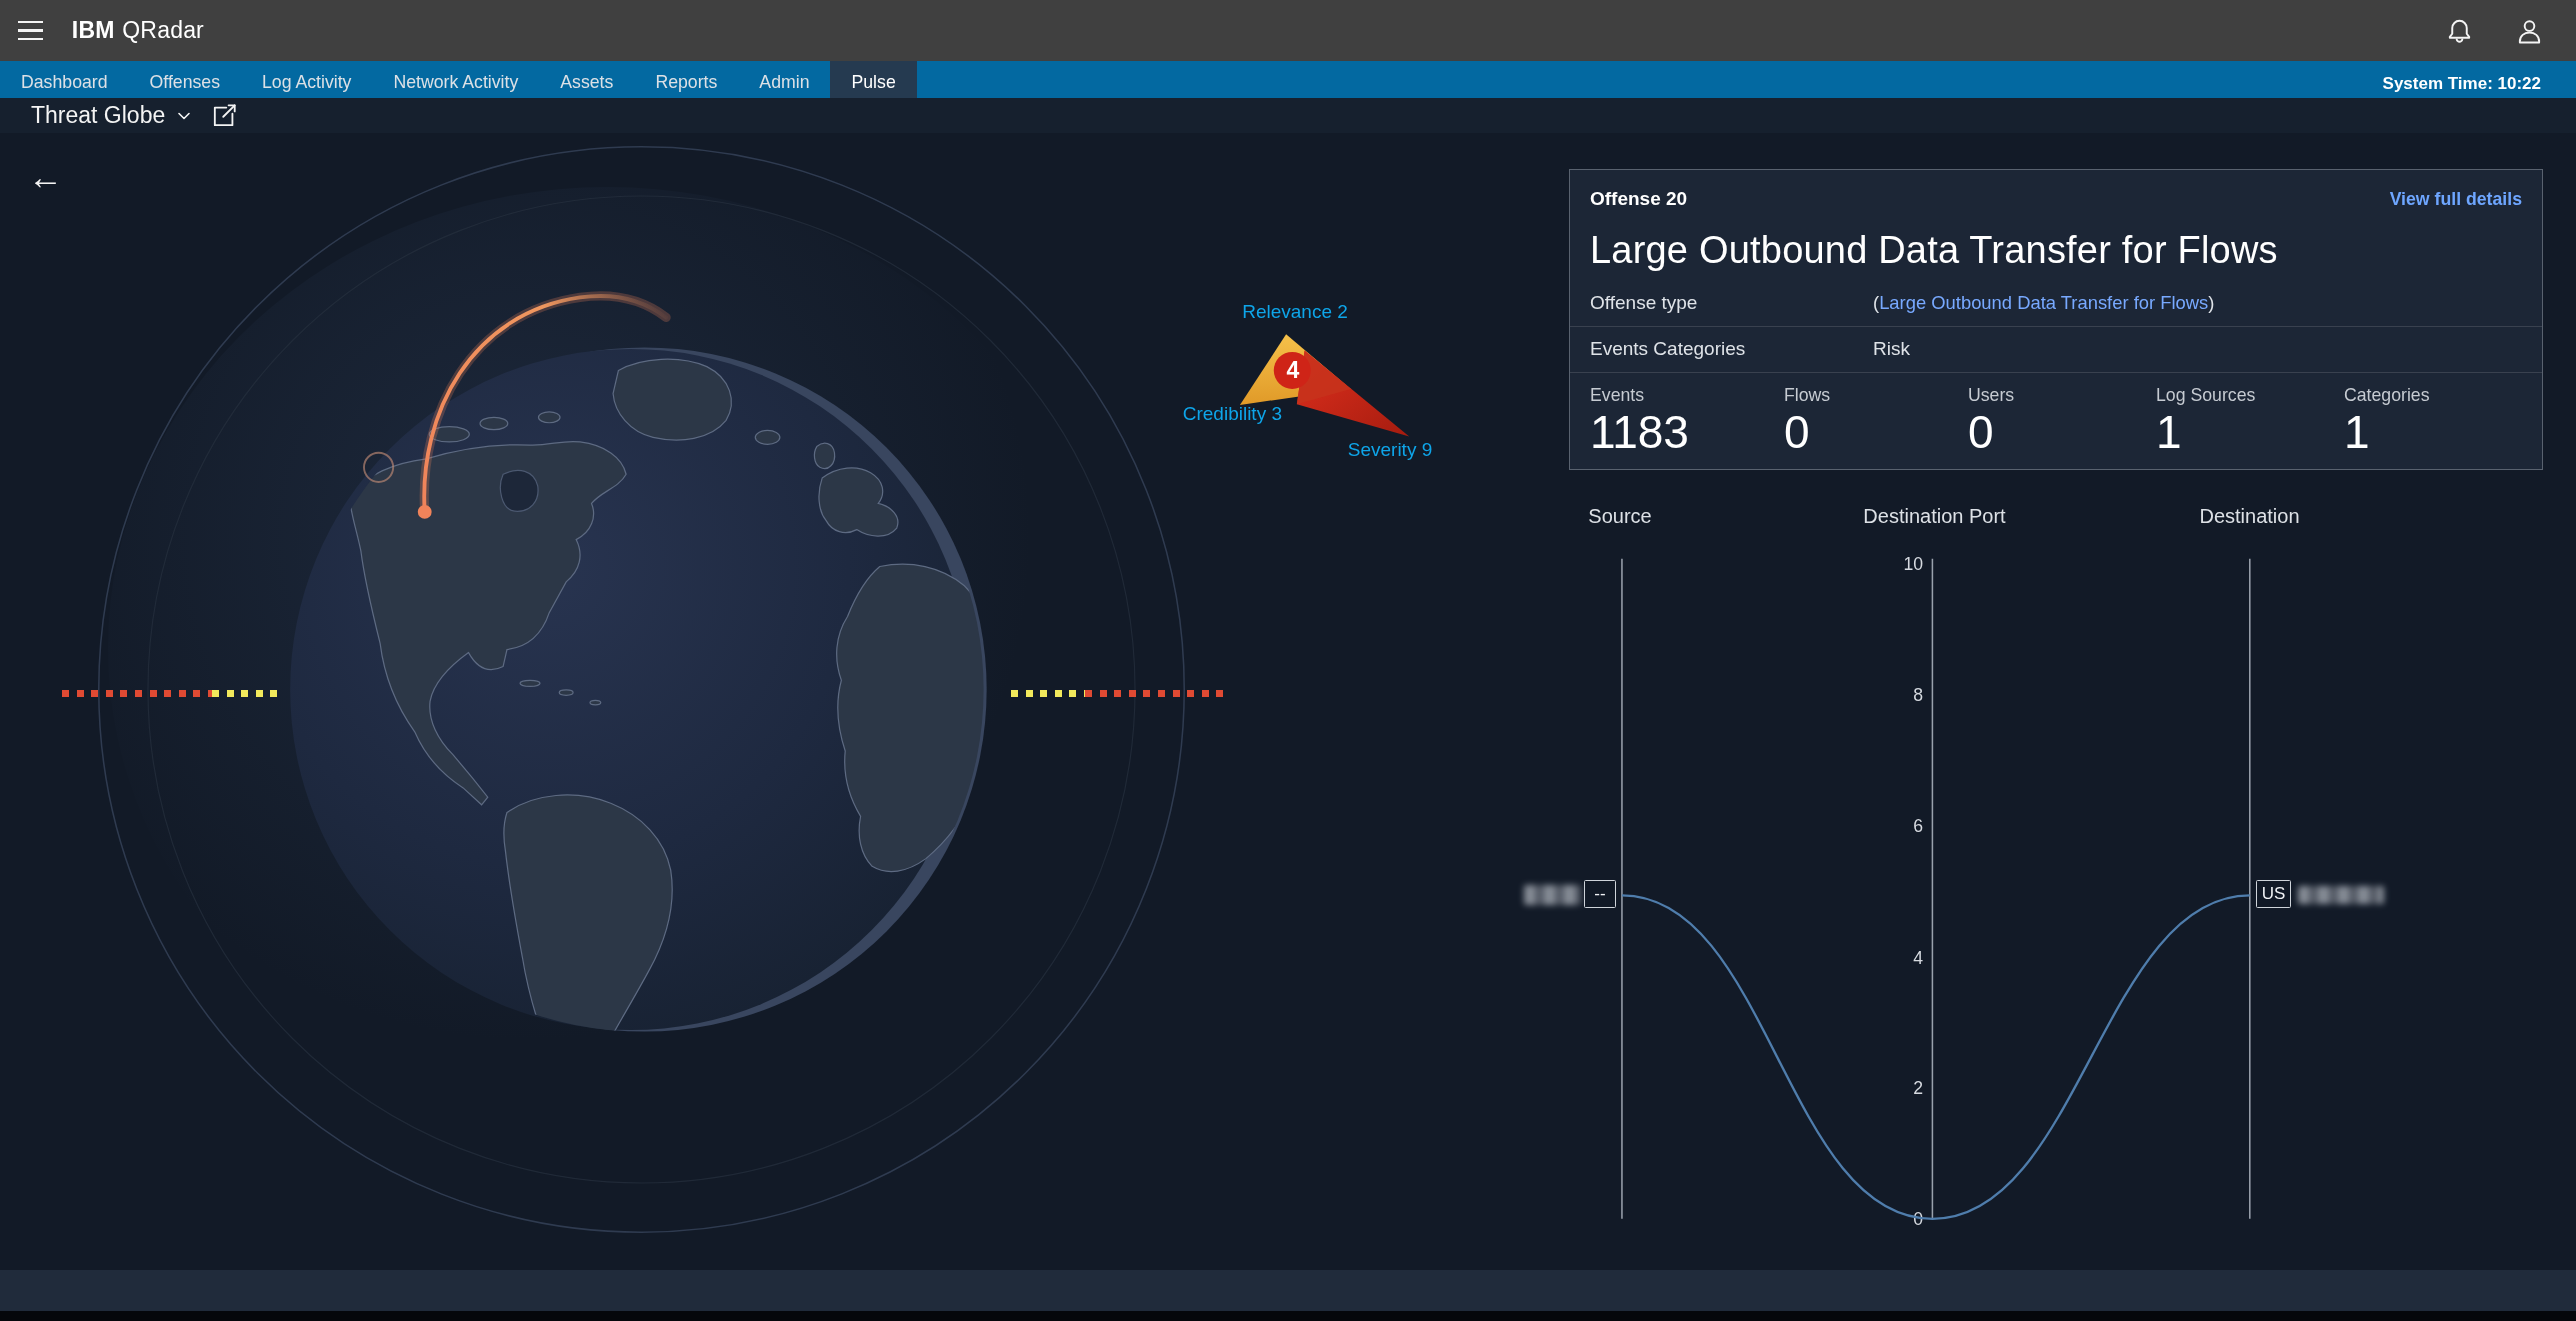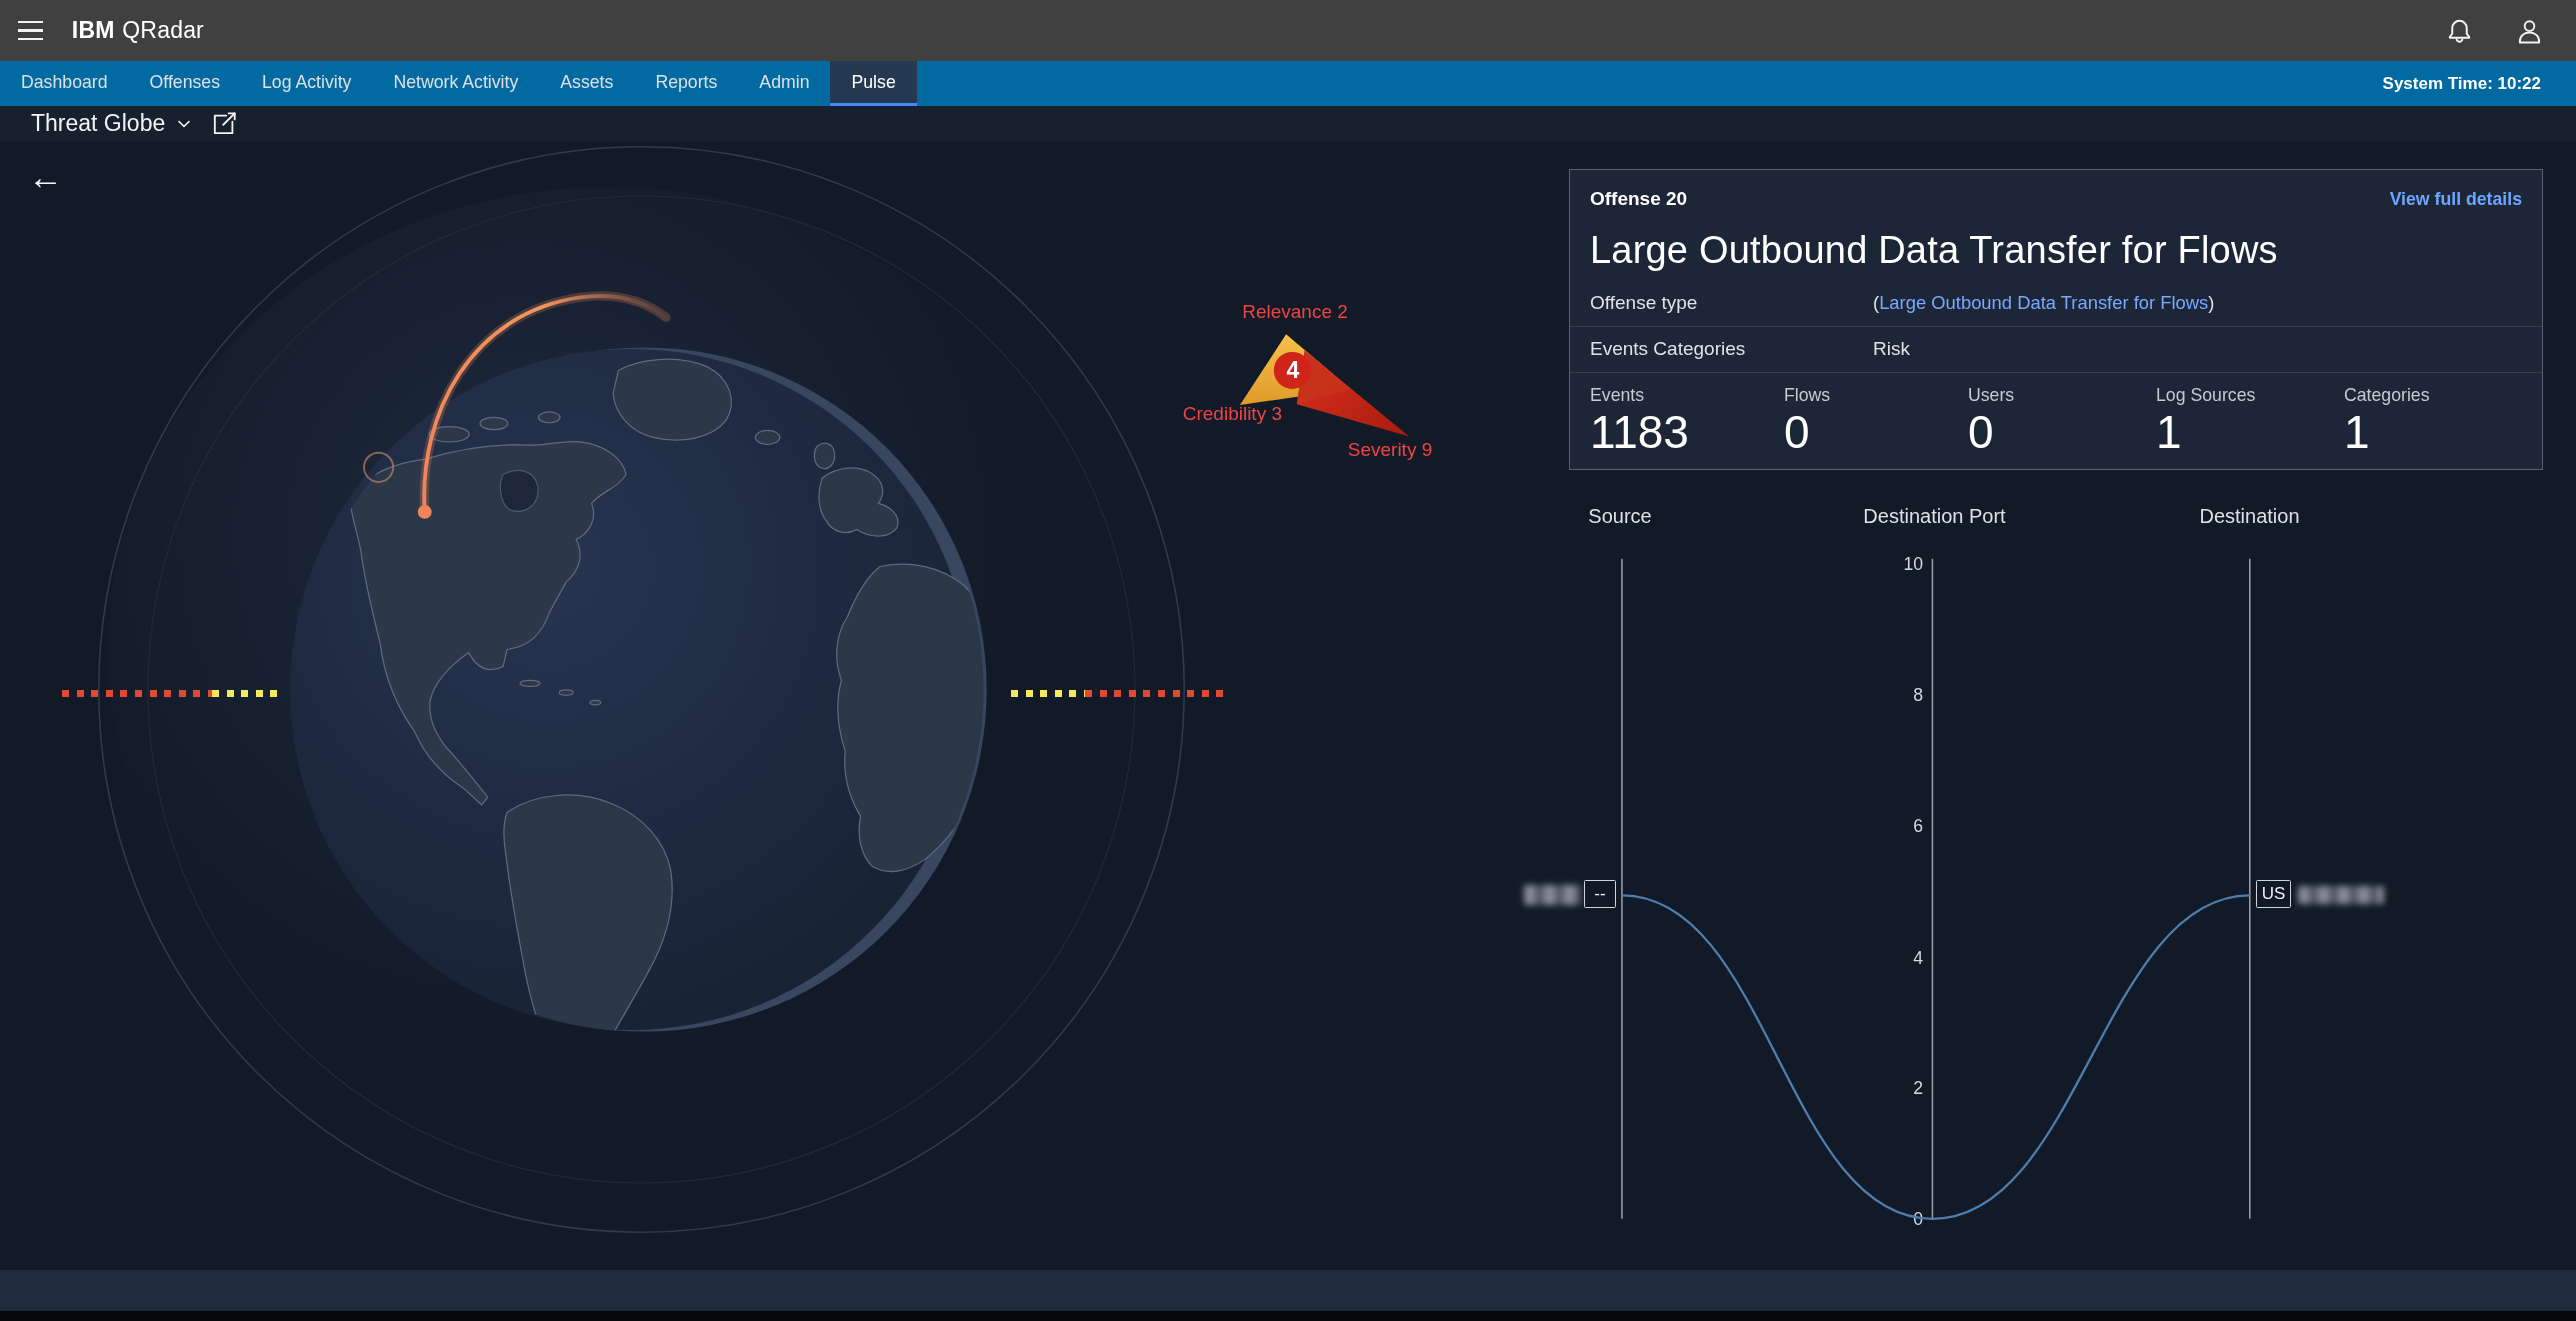--- a/index.html
+++ b/index.html
@@ -21,40 +21,40 @@
   .icon-btn{width:48px;height:48px;display:flex;align-items:center;justify-content:center;cursor:pointer;}
   .icon-btn svg{stroke:#f4f4f4;fill:none;stroke-width:2.4;stroke-linecap:round;stroke-linejoin:round;}
 
   
   .nav{position:absolute;left:0;top:61px;width:2576px;height:45px;background:#0369a1;display:flex;align-items:stretch;}
   .tab{display:flex;align-items:center;padding:0 21px;color:#dde1e6;font-size:17.7px;cursor:pointer;border-bottom:3.8px solid transparent;}
   .tab.active{background:#253a50;color:#ffffff;border-bottom:3.8px solid #4589ff;}
   .systime{margin-left:auto;display:flex;align-items:center;padding-right:35px;color:#ffffff;font-size:17px;font-weight:700;}
 
   
-  .subheader{position:absolute;left:0;top:106px;width:2576px;height:35px;background:#16202e;display:flex;align-items:center;padding-left:31px;box-sizing:border-box;}
+  .subheader{position:absolute;left:0;top:98px;width:2576px;height:35px;background:#16202e;display:flex;align-items:center;padding-left:31px;box-sizing:border-box;}
   .view-select{display:flex;align-items:center;gap:9.2px;cursor:pointer;color:#f4f4f4;font-size:23px;}
   .view-select svg{stroke:#f4f4f4;fill:none;stroke-width:2.6;stroke-linecap:round;stroke-linejoin:round;}
   .launch-btn{margin-left:17px;cursor:pointer;display:flex;align-items:center;}
   .launch-btn svg{stroke:#f4f4f4;fill:none;stroke-width:2.4;stroke-linecap:round;stroke-linejoin:round;}
 
   
   .main{position:absolute;left:0;top:141px;width:2576px;height:1128px;background:#121a27;}
   .back-btn{position:absolute;left:28px;top:18.4px;color:#f4f4f4;font-size:35px;cursor:pointer;line-height:1;}
 
   .globe-glow{position:absolute;left:108px;top:46px;width:999px;height:922px;border-radius:50%;
     background:radial-gradient(circle at 42% 38%, rgba(56,76,110,0.30), rgba(56,76,110,0) 62%);}
 
   
   .dotline{position:absolute;height:7px;}
   .dot-red{background:repeating-linear-gradient(90deg,#e04a33 0 7px,transparent 7px 14.6px);}
   .dot-yellow{background:repeating-linear-gradient(90deg,#f2e95c 0 7px,transparent 7px 14.6px);}
 
   
-  .gauge-label{position:absolute;color:#ef4444;font-size:19px;}
+  .gauge-label{position:absolute;color:#0ea5e9;font-size:19px;}
   .gauge-value{position:absolute;color:#ffffff;font-size:23px;font-weight:700;text-align:center;}
 
   
   .offense-card{position:absolute;left:1569px;top:28px;width:974px;height:301px;background:#1c2636;
     border:0.8px solid #59626f;box-sizing:border-box;padding:18.4px 20px 0 20px;}
   .card-head{display:flex;align-items:baseline;justify-content:space-between;}
   .card-head .h{color:#ffffff;font-size:19px;font-weight:700;}
   .card-head .link{color:#6ea6ff;font-size:17.7px;font-weight:700;cursor:pointer;}
   .card-title{color:#ffffff;font-size:38px;font-weight:300;margin-top:18.4px;letter-spacing:0.2px;}
   .card-row{display:grid;grid-template-columns:283px 1fr;margin-top:20px;align-items:baseline;}

